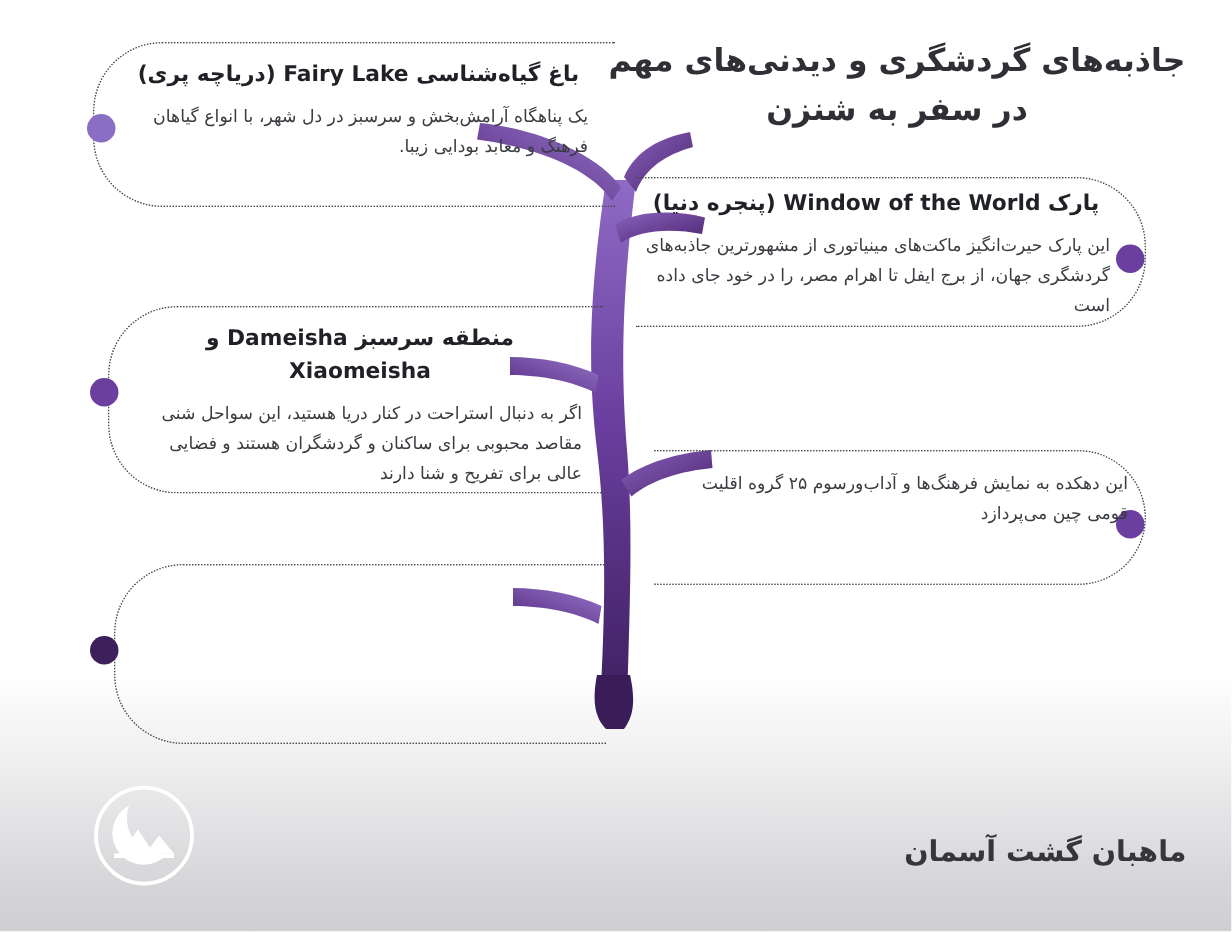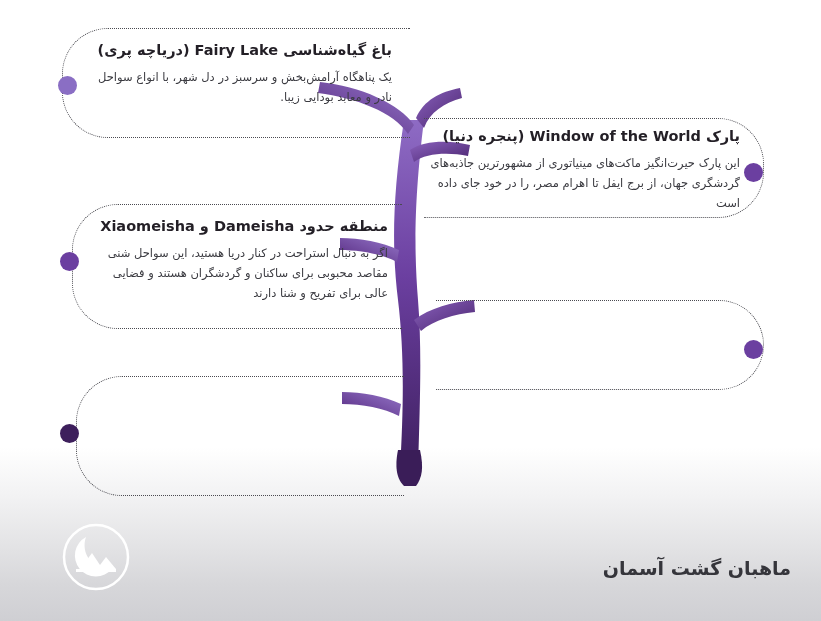--- a/index.html
+++ b/index.html
@@ -48,20 +48,21 @@
   .node {
     position: absolute;
     direction: rtl;
   }
   .node .headline {
     font-size: 14.5px;
     font-weight: bold;
     color: #231f26;
     line-height: 1.5;
     margin: 0 0 5px 0;
+    text-align: center;
   }
   .node .desc {
     font-size: 11.5px;
     color: #3b3b41;
     line-height: 1.75;
     margin: 0;
   }
   .node.right-align { text-align: right; }
 
   
@@ -143,45 +144,47 @@
 
     <path d="M399 250 C 382 242, 360 238, 340 238 L 340 250 C 360 250, 382 254, 397 262 Z" fill="url(#gBranch)"></path>
 
     <path d="M414 320 C 430 308, 452 302, 474 300 L 475 312 C 454 314, 434 320, 421 331 Z" fill="url(#gBranch2)"></path>
 
     <path d="M401 404 C 384 396, 362 392, 342 392 L 342 404 C 362 404, 384 408, 399 416 Z" fill="url(#gBranch)"></path>
 
     <path d="M398 450 C 394 470, 398 480, 404 486 L 416 486 C 422 478, 424 468, 420 450 Z" fill="#3a1d58"></path>
   </svg>
 
+  <div class="title">جاذبه‌های گردشگری و دیدنی‌های مهم در سفر به شنزن</div>
 
   <div class="capsule open-right" style="left:62px; top:28px; width:348px; height:110px;"></div>
   <div class="dot" style="left:58px; top:76px; background:#8a6ec4;"></div>
   <div class="node right-align" style="left:86px; top:40px; width:306px;">
     <p class="headline">باغ گیاه‌شناسی Fairy Lake (دریاچه پری)</p>
-    <p class="desc">یک پناهگاه آرامش‌بخش و سرسبز در دل شهر، با انواع سواحل نادر و معابد بودایی زیبا.</p>
+    <p class="desc">یک پناهگاه آرامش‌بخش و سرسبز در دل شهر، با انواع گیاهان فرهنگ و معابد بودایی زیبا.</p>
   </div>
 
   <div class="capsule open-left" style="left:424px; top:118px; width:340px; height:100px;"></div>
   <div class="dot" style="left:744px; top:163px; background:#6b3fa0;"></div>
   <div class="node right-align" style="left:428px; top:126px; width:312px;">
     <p class="headline">پارک Window of the World (پنجره دنیا)</p>
     <p class="desc">این پارک حیرت‌انگیز ماکت‌های مینیاتوری از مشهورترین جاذبه‌های گردشگری جهان، از برج ایفل تا اهرام مصر، را در خود جای داده است</p>
   </div>
 
   <div class="capsule open-right" style="left:72px; top:204px; width:330px; height:125px;"></div>
   <div class="dot" style="left:60px; top:252px; background:#6b3fa0;"></div>
   <div class="node right-align" style="left:92px; top:216px; width:296px;">
-    <p class="headline">منطقه حدود Dameisha و Xiaomeisha</p>
+    <p class="headline">منطقه سرسبز Dameisha و Xiaomeisha</p>
     <p class="desc">اگر به دنبال استراحت در کنار دریا هستید، این سواحل شنی مقاصد محبوبی برای ساکنان و گردشگران هستند و فضایی عالی برای تفریح و شنا دارند</p>
   </div>
 
   <div class="capsule open-left" style="left:436px; top:300px; width:328px; height:90px;"></div>
   <div class="dot" style="left:744px; top:340px; background:#6b3fa0;"></div>
   <div class="node right-align" style="left:452px; top:312px; width:300px;">
+    <p class="desc">این دهکده به نمایش فرهنگ‌ها و آداب‌ورسوم ۲۵ گروه اقلیت قومی چین می‌پردازد</p>
   </div>
 
   <div class="capsule open-right" style="left:76px; top:376px; width:328px; height:120px;"></div>
   <div class="dot" style="left:60px; top:424px; background:#3d1f5c;"></div>
 
   <div class="footer-brand"></div>
   <div class="footer-text">ماهبان گشت آسمان</div>
 
   <svg class="logo" viewBox="0 0 68 68" xmlns="http://www.w3.org/2000/svg">
     <circle cx="34" cy="34" r="32" fill="none" stroke="#ffffff" stroke-width="2.5"></circle>

